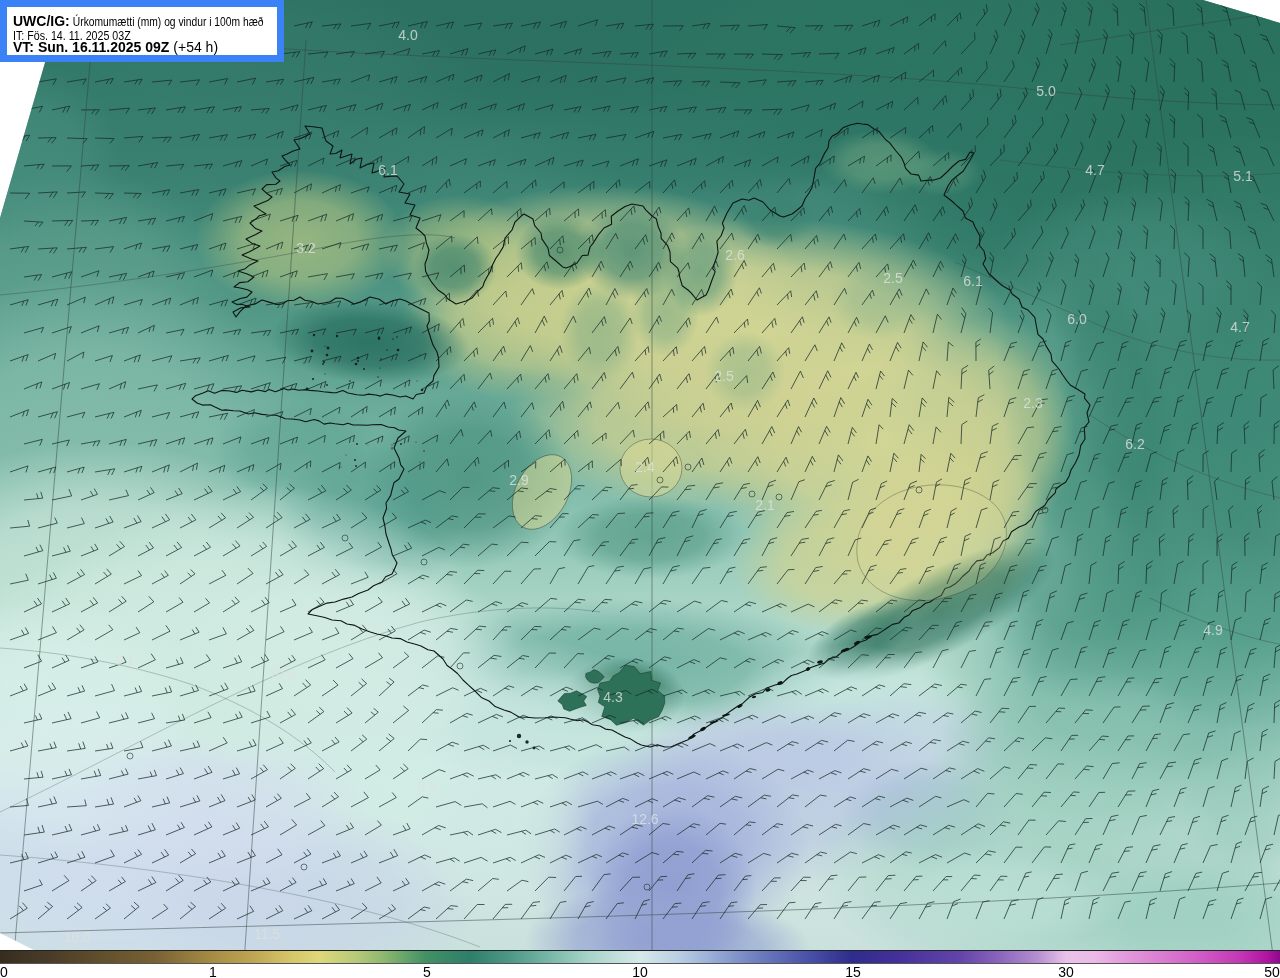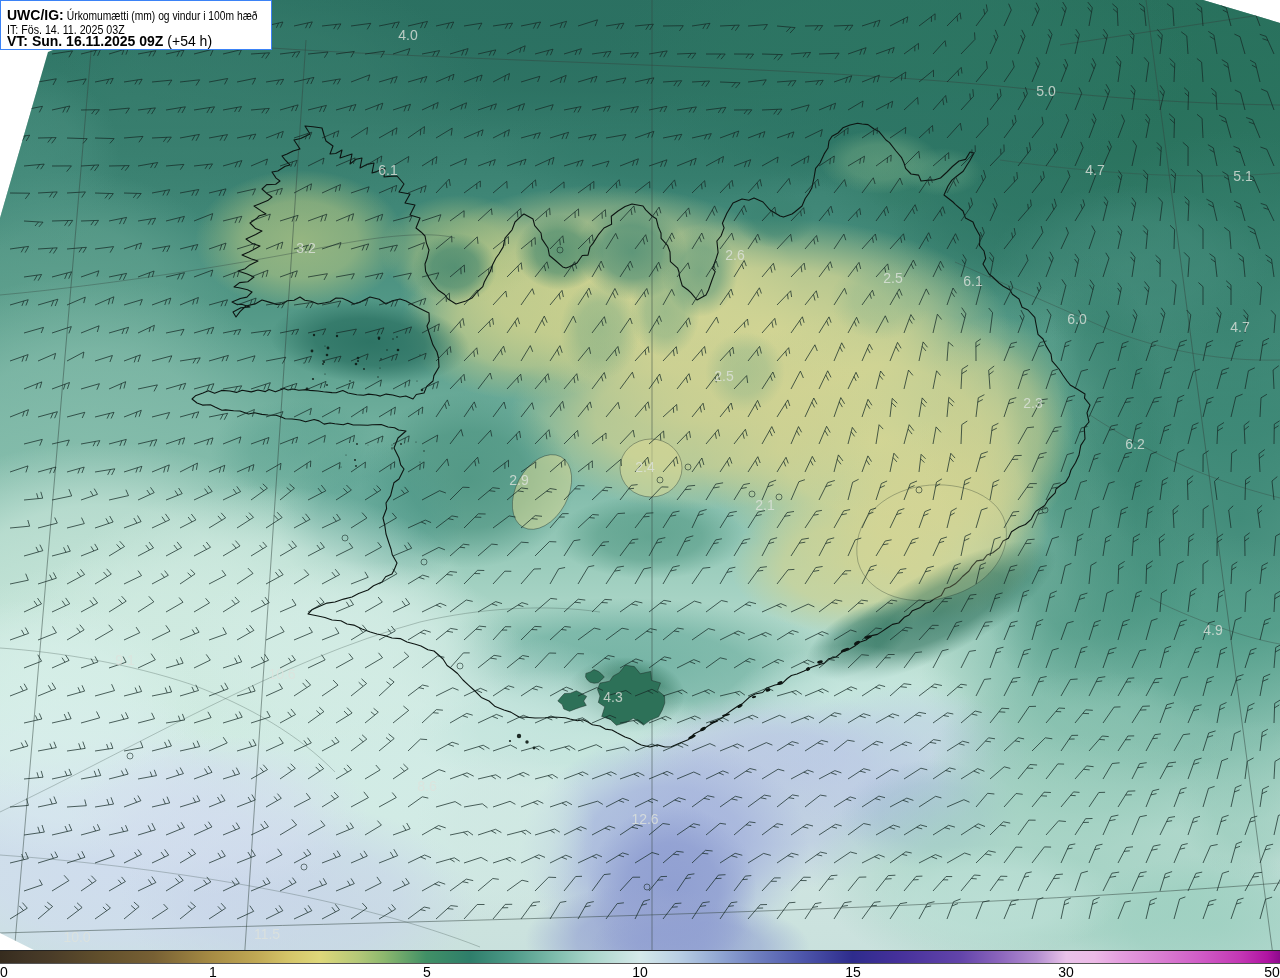--- a/index.html
+++ b/index.html
@@ -1,17 +1,17 @@
 <!DOCTYPE html>
 <html><head><meta charset="utf-8"><style>
 html,body{margin:0;padding:0;width:1280px;height:978px;background:#fff;overflow:hidden;
 font-family:"Liberation Sans",sans-serif;}
 #map{position:absolute;left:0;top:0;}
 #title{position:absolute;left:0;top:0;width:270px;height:48px;background:#fff;
-border:1px solid #3b82f6;color:#000;}
+border:7px solid #3b82f6;color:#000;}
 #title div{position:absolute;left:6px;white-space:nowrap;}
 #title .sq{display:inline-block;transform:scaleX(0.79);transform-origin:0 50%;font-size:13px;}
 #t1{top:5.5px;font-size:14px;}
 #t2{top:20.5px;font-size:13px;transform:scaleX(0.82);transform-origin:0 0;}
 #t3{top:31.8px;font-size:14px;text-align:right;}
 #cbar{position:absolute;left:0;top:950px;width:1280px;height:14px;
 background:linear-gradient(to right, #362c1e 0%, #413525 2%, #4a3c28 4%, #62502c 8%, #776034 12%, #a78c44 16.6%, #c0a854 20%, #d4c468 22.5%, #ded87a 25%, #b4c878 28%, #8db86e 30%, #419066 33.3%, #2e7e6a 36.7%, #4e9a88 40%, #79b8a8 43%, #a7d4c8 46%, #d5e9ea 50%, #b9cfe4 53%, #93a9d4 56%, #7080c0 59%, #4f58ac 62.5%, #2e2c8c 66.6%, #44309a 70%, #6244aa 75%, #8a64bc 78%, #b38ed0 81%, #e9c2e9 83.3%, #ecb9e6 85.5%, #e49ede 87.5%, #da7fd2 90.6%, #d05cc6 93.75%, #c337b4 96.9%, #b014a2 99%, #8c0a8c 100%);
 border-top:1px solid #222;border-bottom:1px solid #555;box-sizing:border-box;}
 #cl{position:absolute;left:0;top:964px;width:1280px;height:14px;background:#fff;
 font-size:14px;color:#000;}

